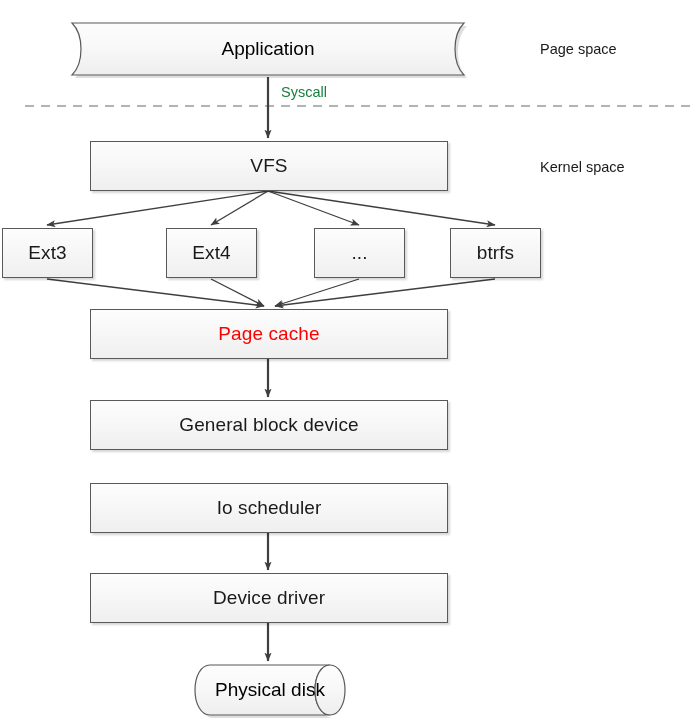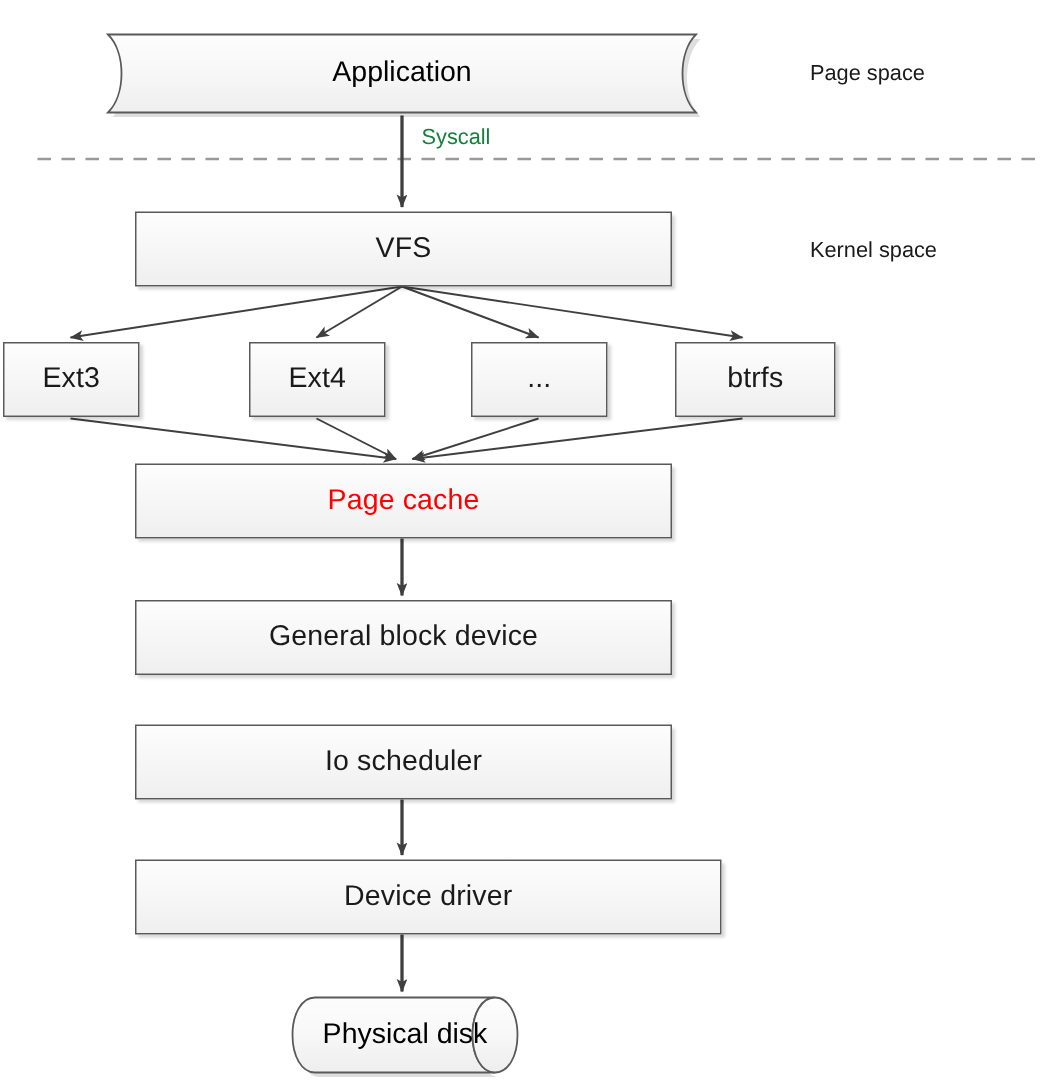--- a/index.html
+++ b/index.html
@@ -167,37 +167,37 @@
   </div>
 
   <div class="node rect" style="left:166px; top:228px; width:91px; height:50px;">
     <span class="node-label">Ext4</span>
   </div>
 
   <div class="node rect" style="left:314px; top:228px; width:91px; height:50px;">
     <span class="node-label">...</span>
   </div>
 
-  <div class="node rect" style="left:450px; top:228px; width:107px; height:50px;">
+  <div class="node rect" style="left:450px; top:228px; width:91px; height:50px;">
     <span class="node-label">btrfs</span>
   </div>
 
   <div class="node rect" style="left:90px; top:309px; width:358px; height:50px;">
     <span class="node-label label-red">Page cache</span>
   </div>
 
   <div class="node rect" style="left:90px; top:400px; width:358px; height:50px;">
     <span class="node-label">General block device</span>
   </div>
 
   <div class="node rect" style="left:90px; top:483px; width:358px; height:50px;">
     <span class="node-label">Io scheduler</span>
   </div>
 
-  <div class="node rect" style="left:90px; top:573px; width:391px; height:50px;">
+  <div class="node rect" style="left:90px; top:573px; width:358px; height:50px;">
     <span class="node-label">Device driver</span>
   </div>
 
   <div class="shape-node" style="left:194px; top:663px; width:152px; height:54px;">
     <svg width="152" height="54" viewBox="0 0 152 54" xmlns="http://www.w3.org/2000/svg">
       <defs>
         <linearGradient id="gradDisk" x1="0" y1="0" x2="0" y2="1">
           <stop offset="0%" stop-color="#fdfdfd"></stop>
           <stop offset="45%" stop-color="#f8f8f8"></stop>
           <stop offset="100%" stop-color="#eeeeee"></stop>

